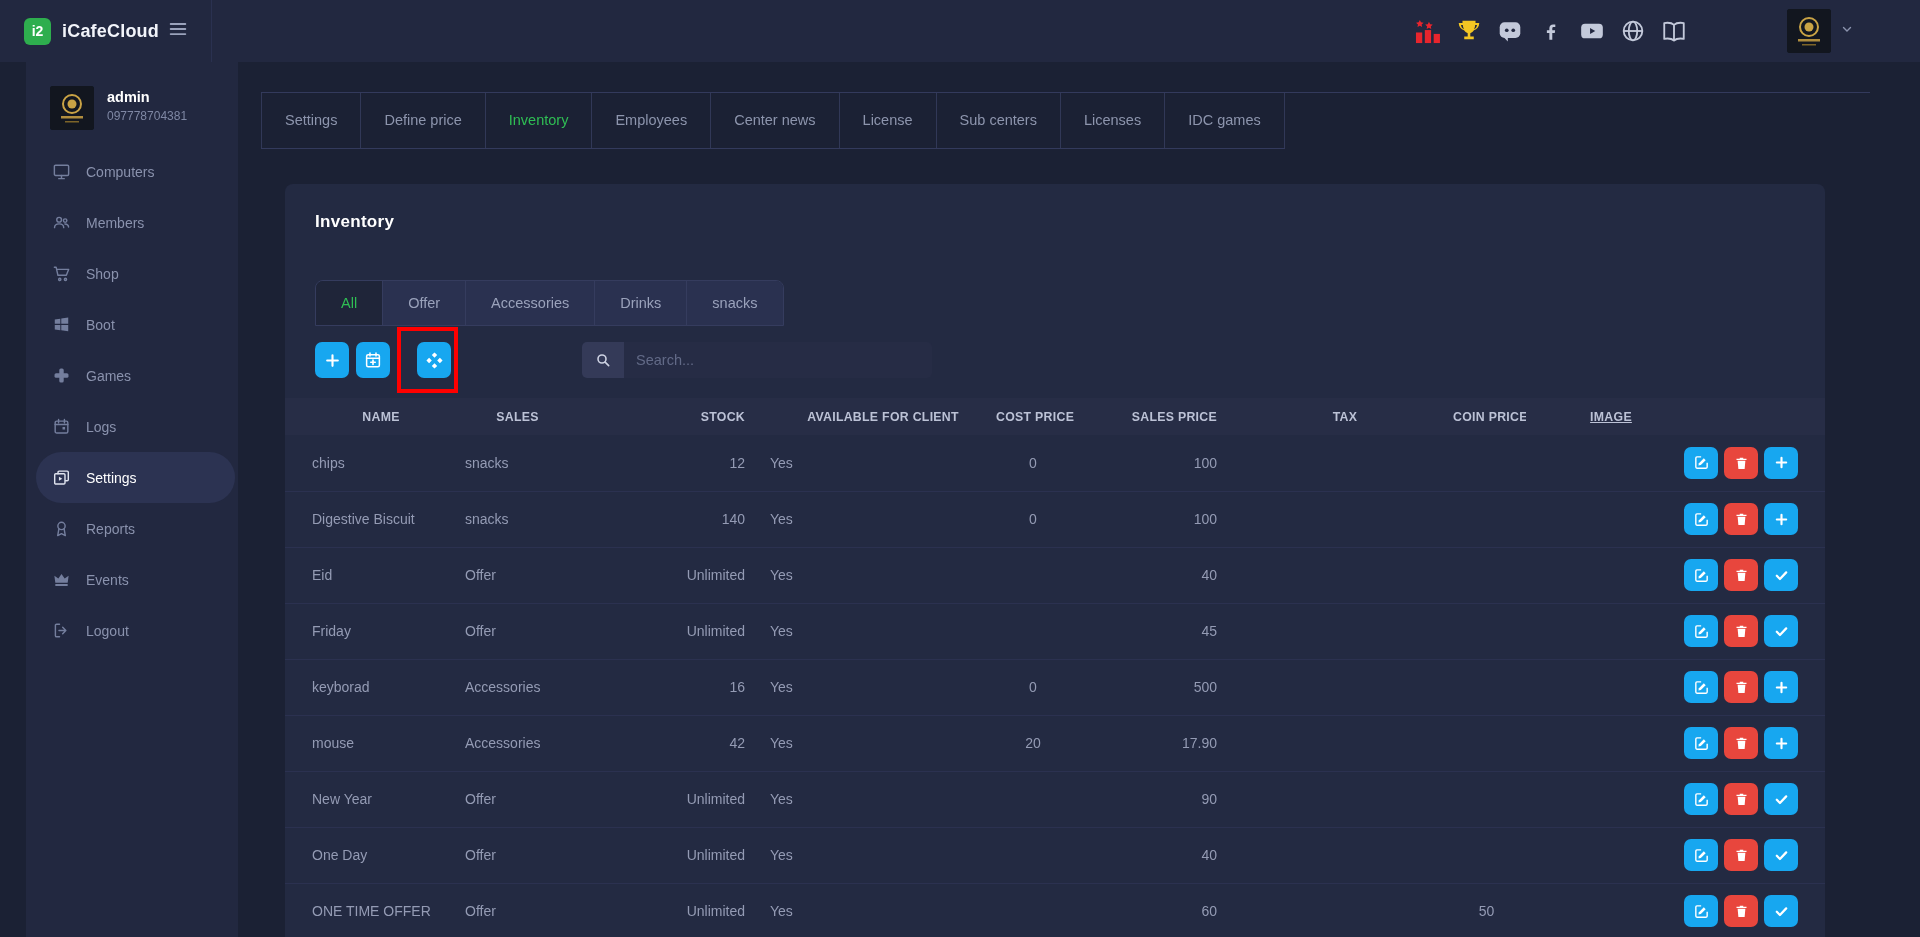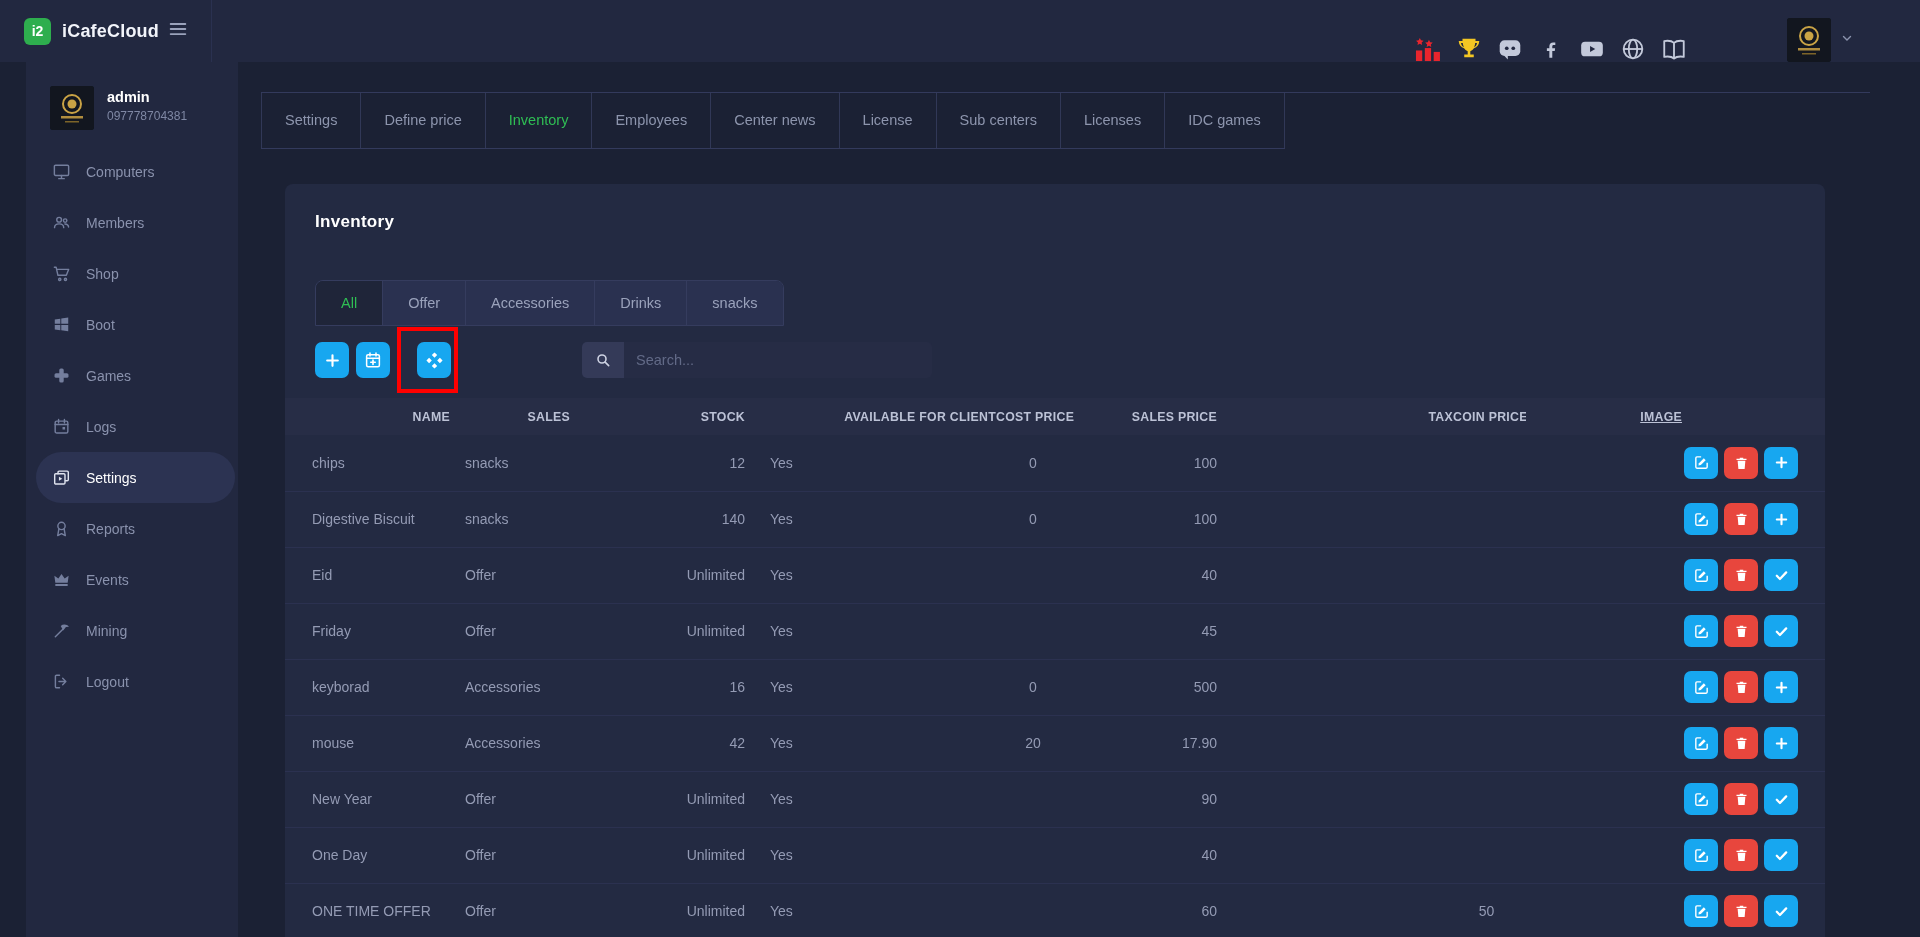--- a/index.html
+++ b/index.html
@@ -1,21 +1,21 @@
 <!DOCTYPE html>
 <html><head>
 <meta charset="utf-8">
 <style>
   * { margin:0; padding:0; box-sizing:border-box; }
   html,body { width:1920px; height:937px; overflow:hidden; background:#1b2134;
     font-family:"Liberation Sans", sans-serif; }
 
   
   .topbar { position:fixed; top:0; left:0; right:0; height:62px; background:#222840;
-    display:flex; align-items:flex-end; z-index:20; }
+    display:flex; align-items:center; z-index:20; }
   .logo-area { width:212px; height:62px; display:flex; align-items:center;
     padding-left:24px; border-right:1px solid #2a3150; flex:none; }
   .logo-mark { width:27px; height:27px; background:#2eae4e; border-radius:6px;
     display:flex; align-items:center; justify-content:center; color:#fff;
     font-weight:bold; font-size:14px; flex:none; }
   .logo-text { color:#f2f4fa; font-size:18px; font-weight:bold; margin-left:11px;
     letter-spacing:.2px; }
   .hamburger { margin-left:auto; margin-right:22px; color:#9aa2bb; cursor:pointer; }
   .topbar-icons { margin-left:auto; display:flex; align-items:center; gap:15px; }
   .tb-icon { width:26px; height:26px; display:flex; align-items:center;
@@ -79,21 +79,21 @@
   .search-ic { width:42px; background:#343a58; color:#cdd2e2; display:flex;
     align-items:center; justify-content:center; flex:none; }
   .searchbox input { flex:1; background:#262c45; border:none; outline:none;
     color:#c6cbda; font-size:14.5px; padding:0 12px;
     font-family:"Liberation Sans", sans-serif; }
   .searchbox input::placeholder { color:#626a87; }
 
   
   table { margin-top:20px; width:1540px; border-collapse:collapse; table-layout:fixed; }
   thead th { height:37px; background:#272d46; color:#bcc2d6; font-size:12.3px;
-    letter-spacing:.3px; text-align:right; font-weight:bold; white-space:nowrap;
+    letter-spacing:.3px; text-align:center; font-weight:bold; white-space:nowrap;
     overflow:hidden; }
   tbody td { height:56px; color:#949bb4; font-size:14px; border-bottom:1px solid #2b3150;
     white-space:nowrap; overflow:hidden; }
   .c1 { padding-left:27px; }
   .c2 { padding-left:15px; }
   .c3 { text-align:right; }
   .c4 { padding-left:25px; }
   .c5 { text-align:center; padding-right:6px; }
   .c6 { text-align:right; padding-right:6px; }
   .c7 { padding-left:14px; }
@@ -276,29 +276,20 @@
         </span>
                   <span class="lb">Reports</span>
       </li>
       <li class="">
         <span class="ic">
           <svg width="19" height="19" viewBox="0 0 24 24" fill="currentColor">
             <path d="M4.2 17.6h15.6v2.6H4.2zM4.2 16 3 7.4l5 3.4 4-5.8 4 5.8 5-3.4L19.8 16z" fill="currentColor" stroke="none"></path>
           </svg>
         </span>
                   <span class="lb">Events</span>
-      </li>
-      <li class="">
-        <span class="ic">
-          <svg width="19" height="19" viewBox="0 0 24 24" fill="none" stroke="currentColor" stroke-width="1.8" stroke-linecap="round" stroke-linejoin="round">
-            <path d="M4.2 20 13.4 10.8"></path>
-            <path d="M11 6.2c3.2-2.6 8.2-2 10.4 1.2l-3.8.2-3.4 4.4z" fill="currentColor" stroke="none"></path>
-          </svg>
-        </span>
-                  <span class="lb">Mining</span>
       </li>
       <li class="">
         <span class="ic">
           <svg width="19" height="19" viewBox="0 0 24 24" fill="none" stroke="currentColor" stroke-width="1.8" stroke-linecap="round" stroke-linejoin="round">
             <path d="M9.5 4H5.8C5 4 4.3 4.7 4.3 5.5v13c0 .8.7 1.5 1.5 1.5h3.7"></path>
             <path d="M13.5 8l4 4-4 4M8.8 12h8.4"></path>
           </svg>
         </span>
                   <span class="lb">Logout</span>
       </li>

